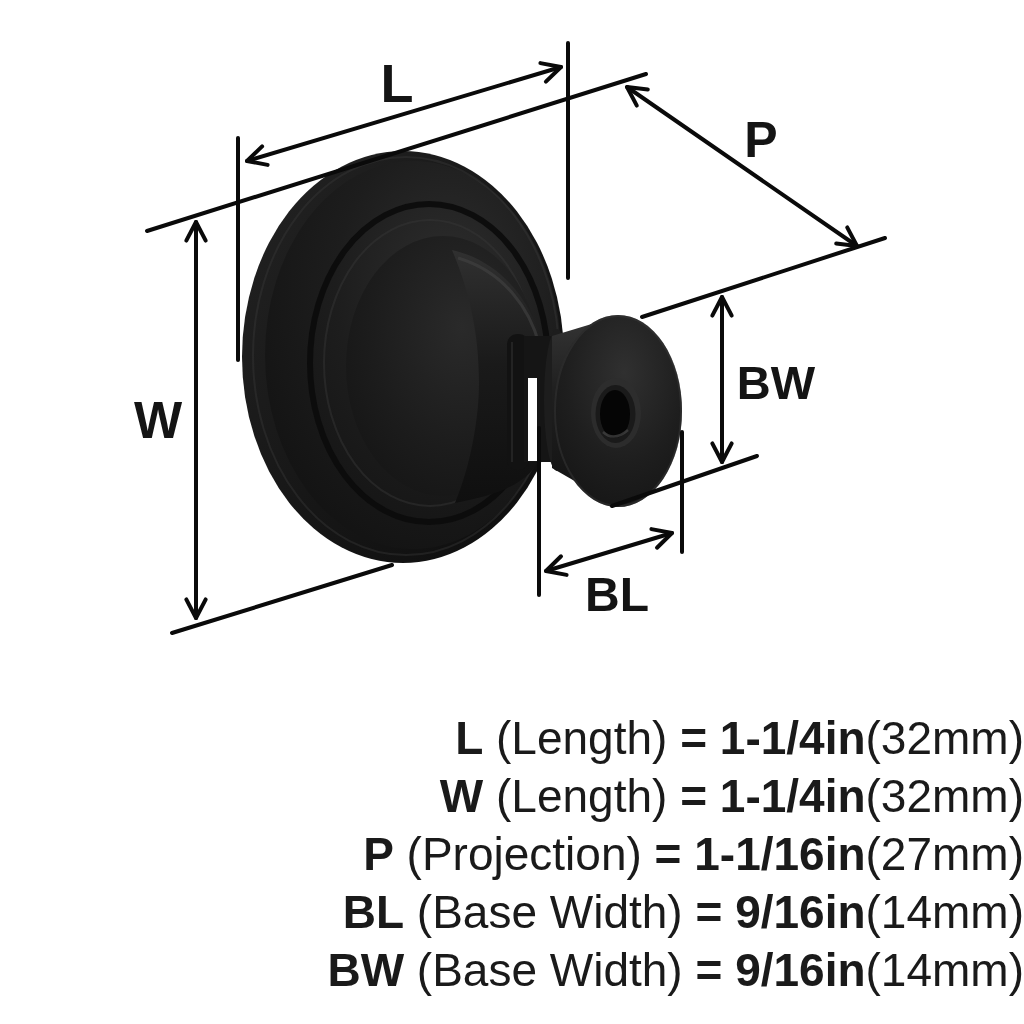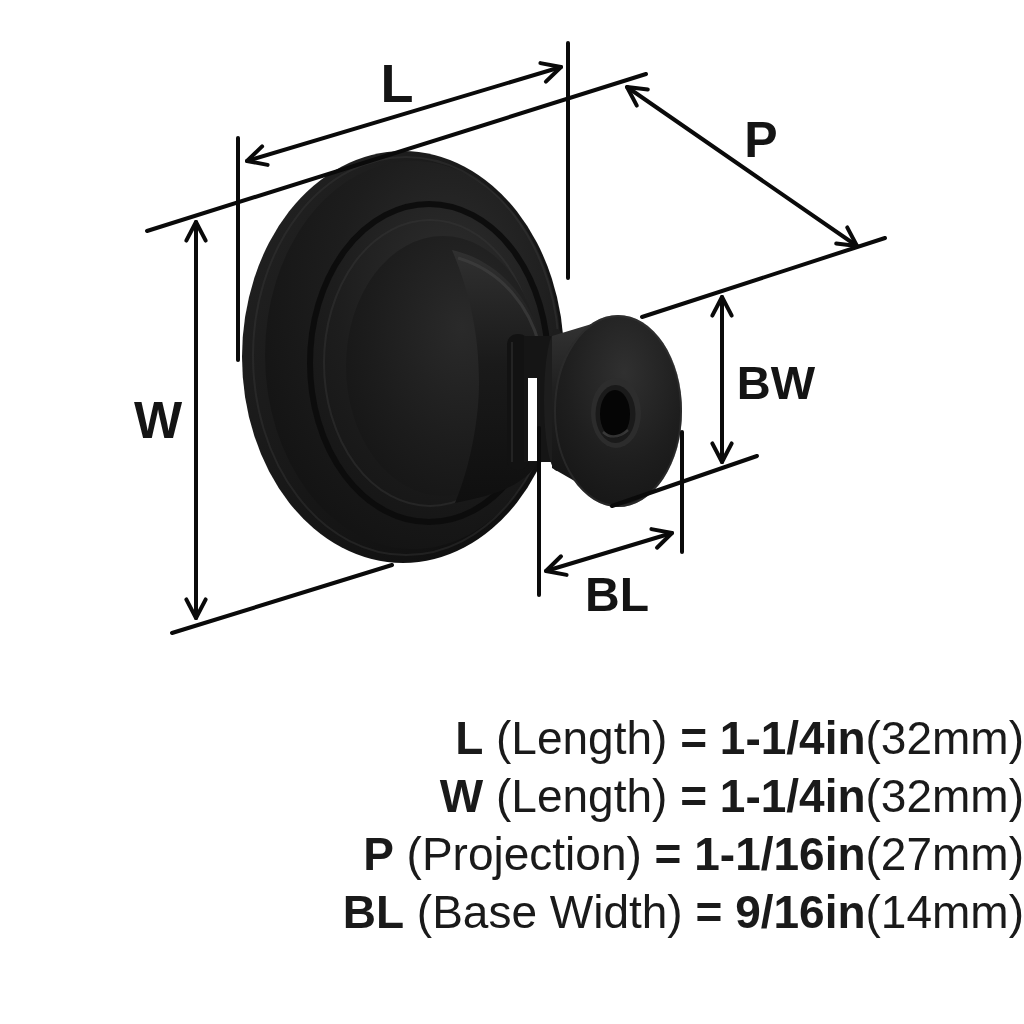--- a/index.html
+++ b/index.html
@@ -154,14 +154,20 @@
       <span>(Projection)</span>
       <span class="b">=</span>
       <span class="b">1-1/16in</span><span>(27mm)</span>
     </div>
     <div class="spec-line">
       <span class="b">BL</span>
       <span>(Base Width)</span>
       <span class="b">=</span>
       <span class="b">9/16in</span><span>(14mm)</span>
     </div>
+    <div class="spec-line">
+      <span class="b">BW</span>
+      <span>(Base Width)</span>
+      <span class="b">=</span>
+      <span class="b">9/16in</span><span>(14mm)</span>
+    </div>
   </div>
 </div>
 
 </body></html>

